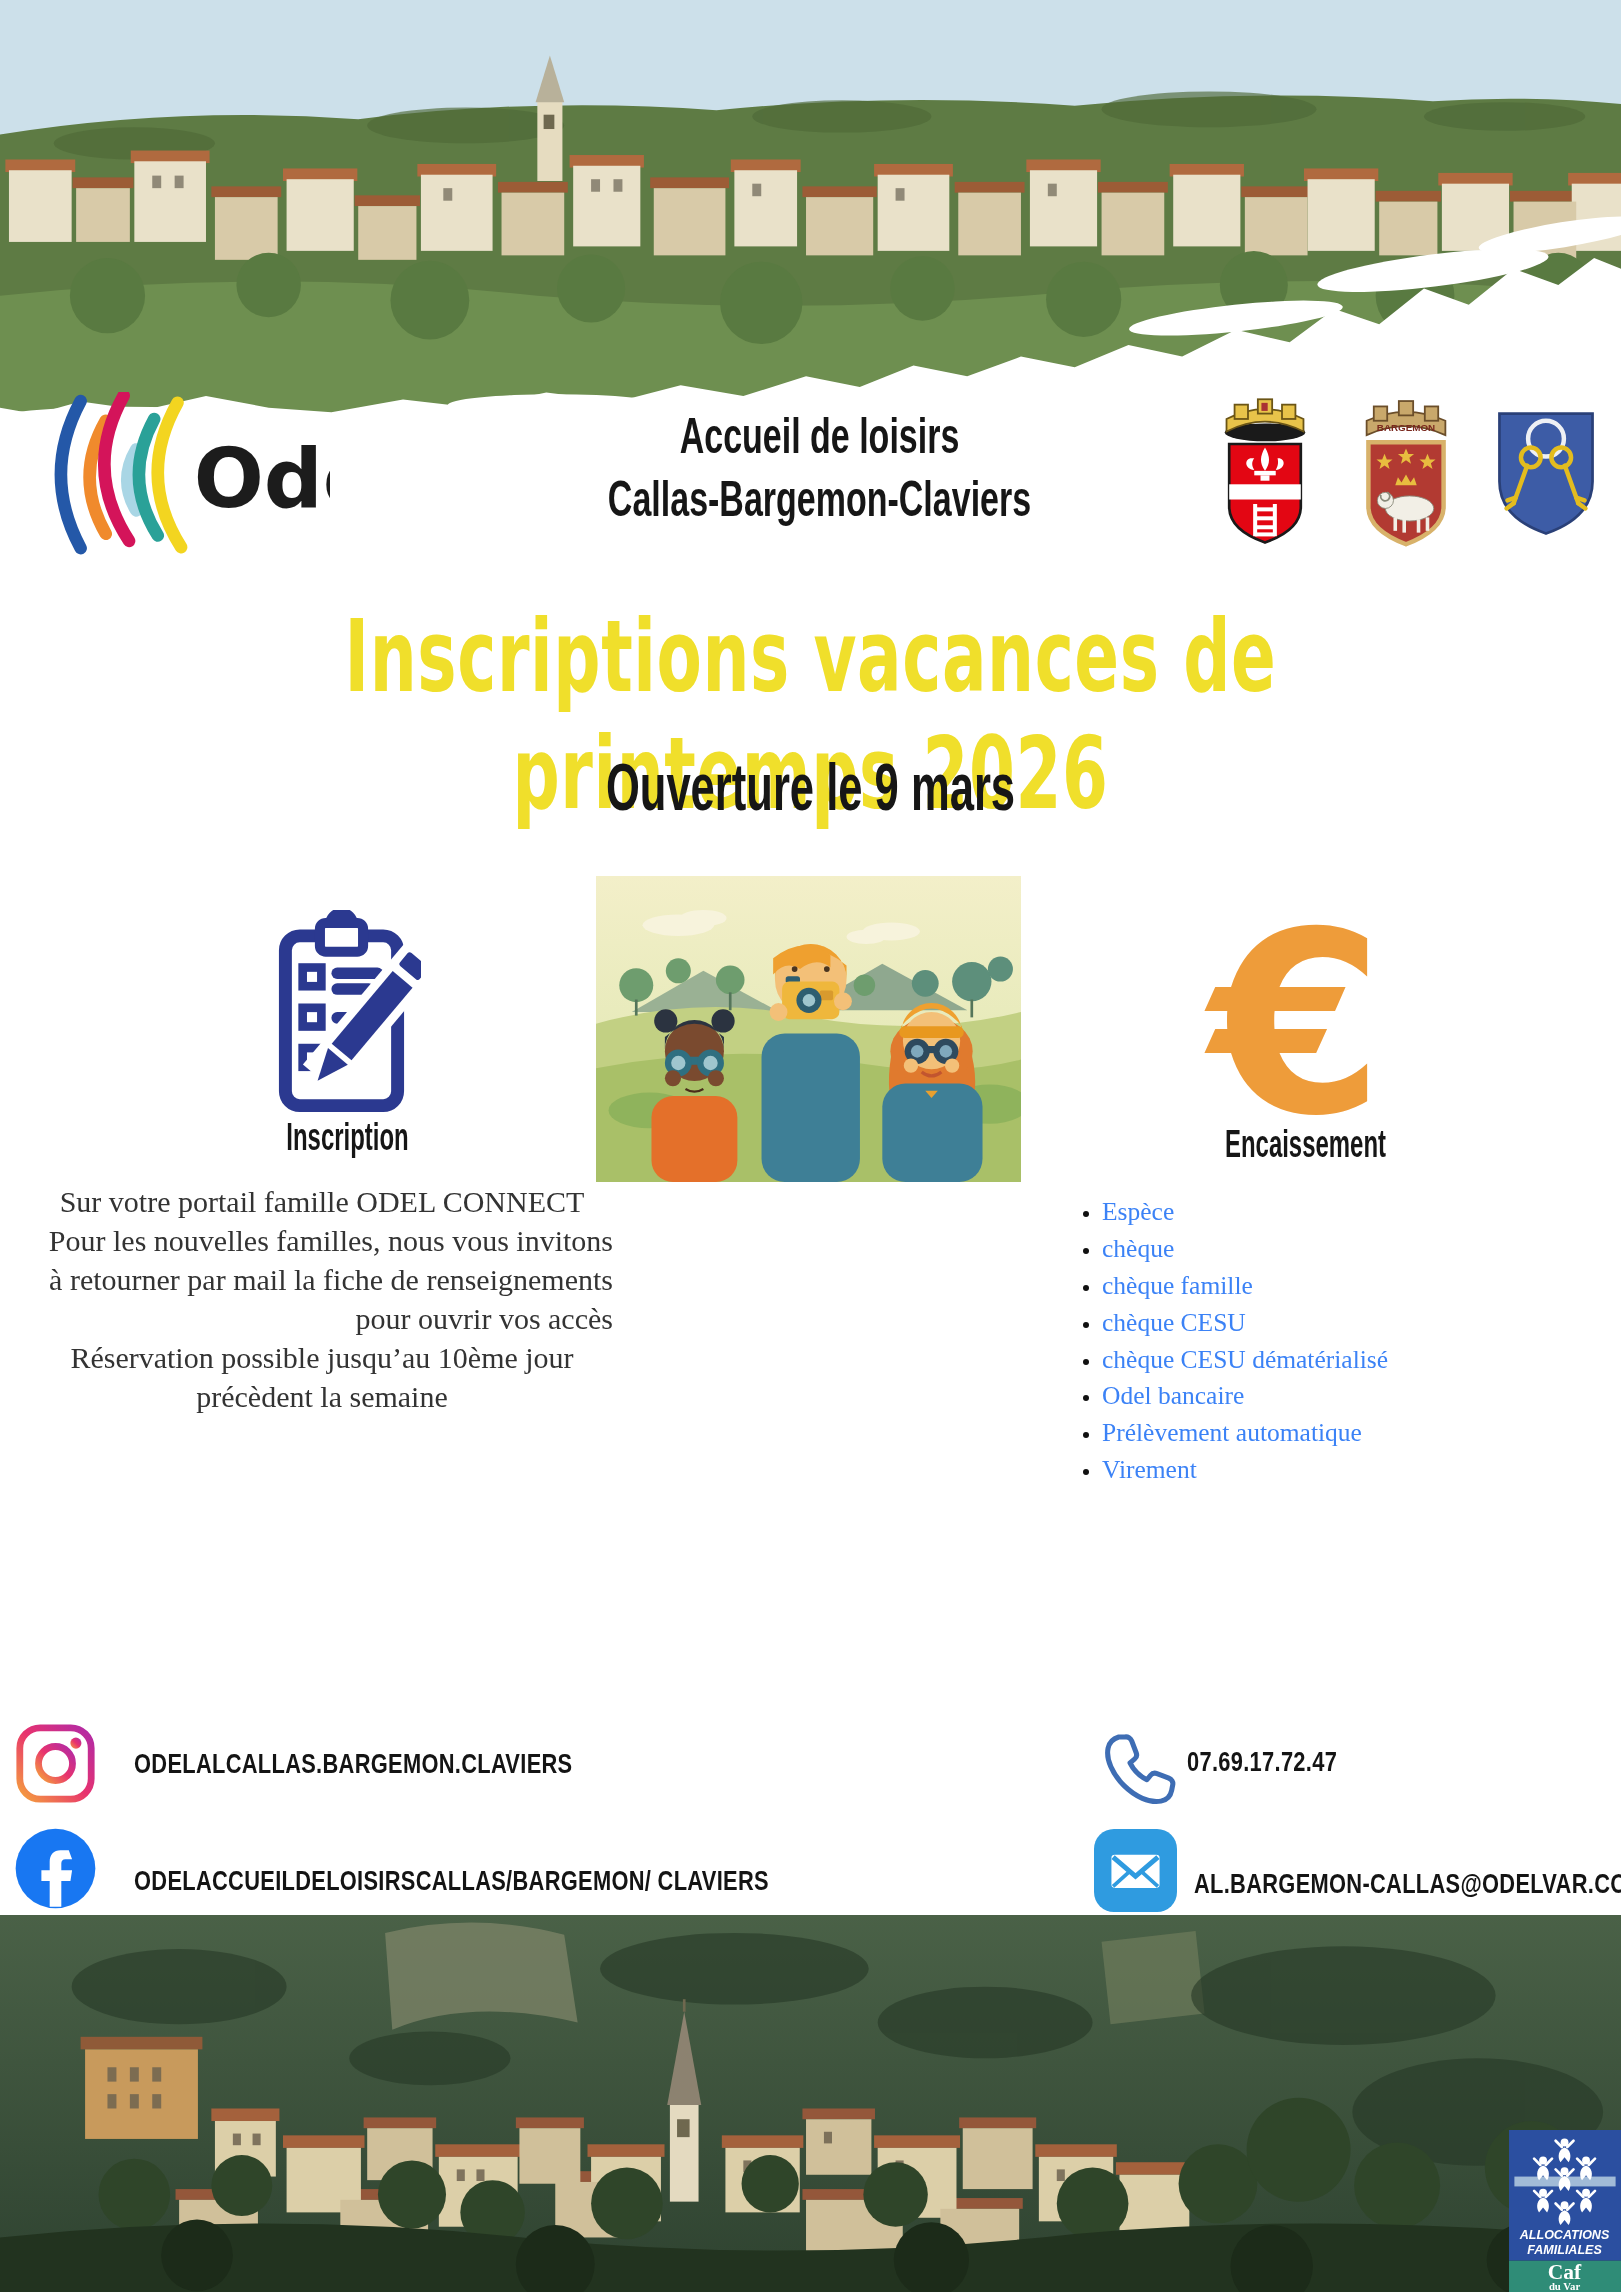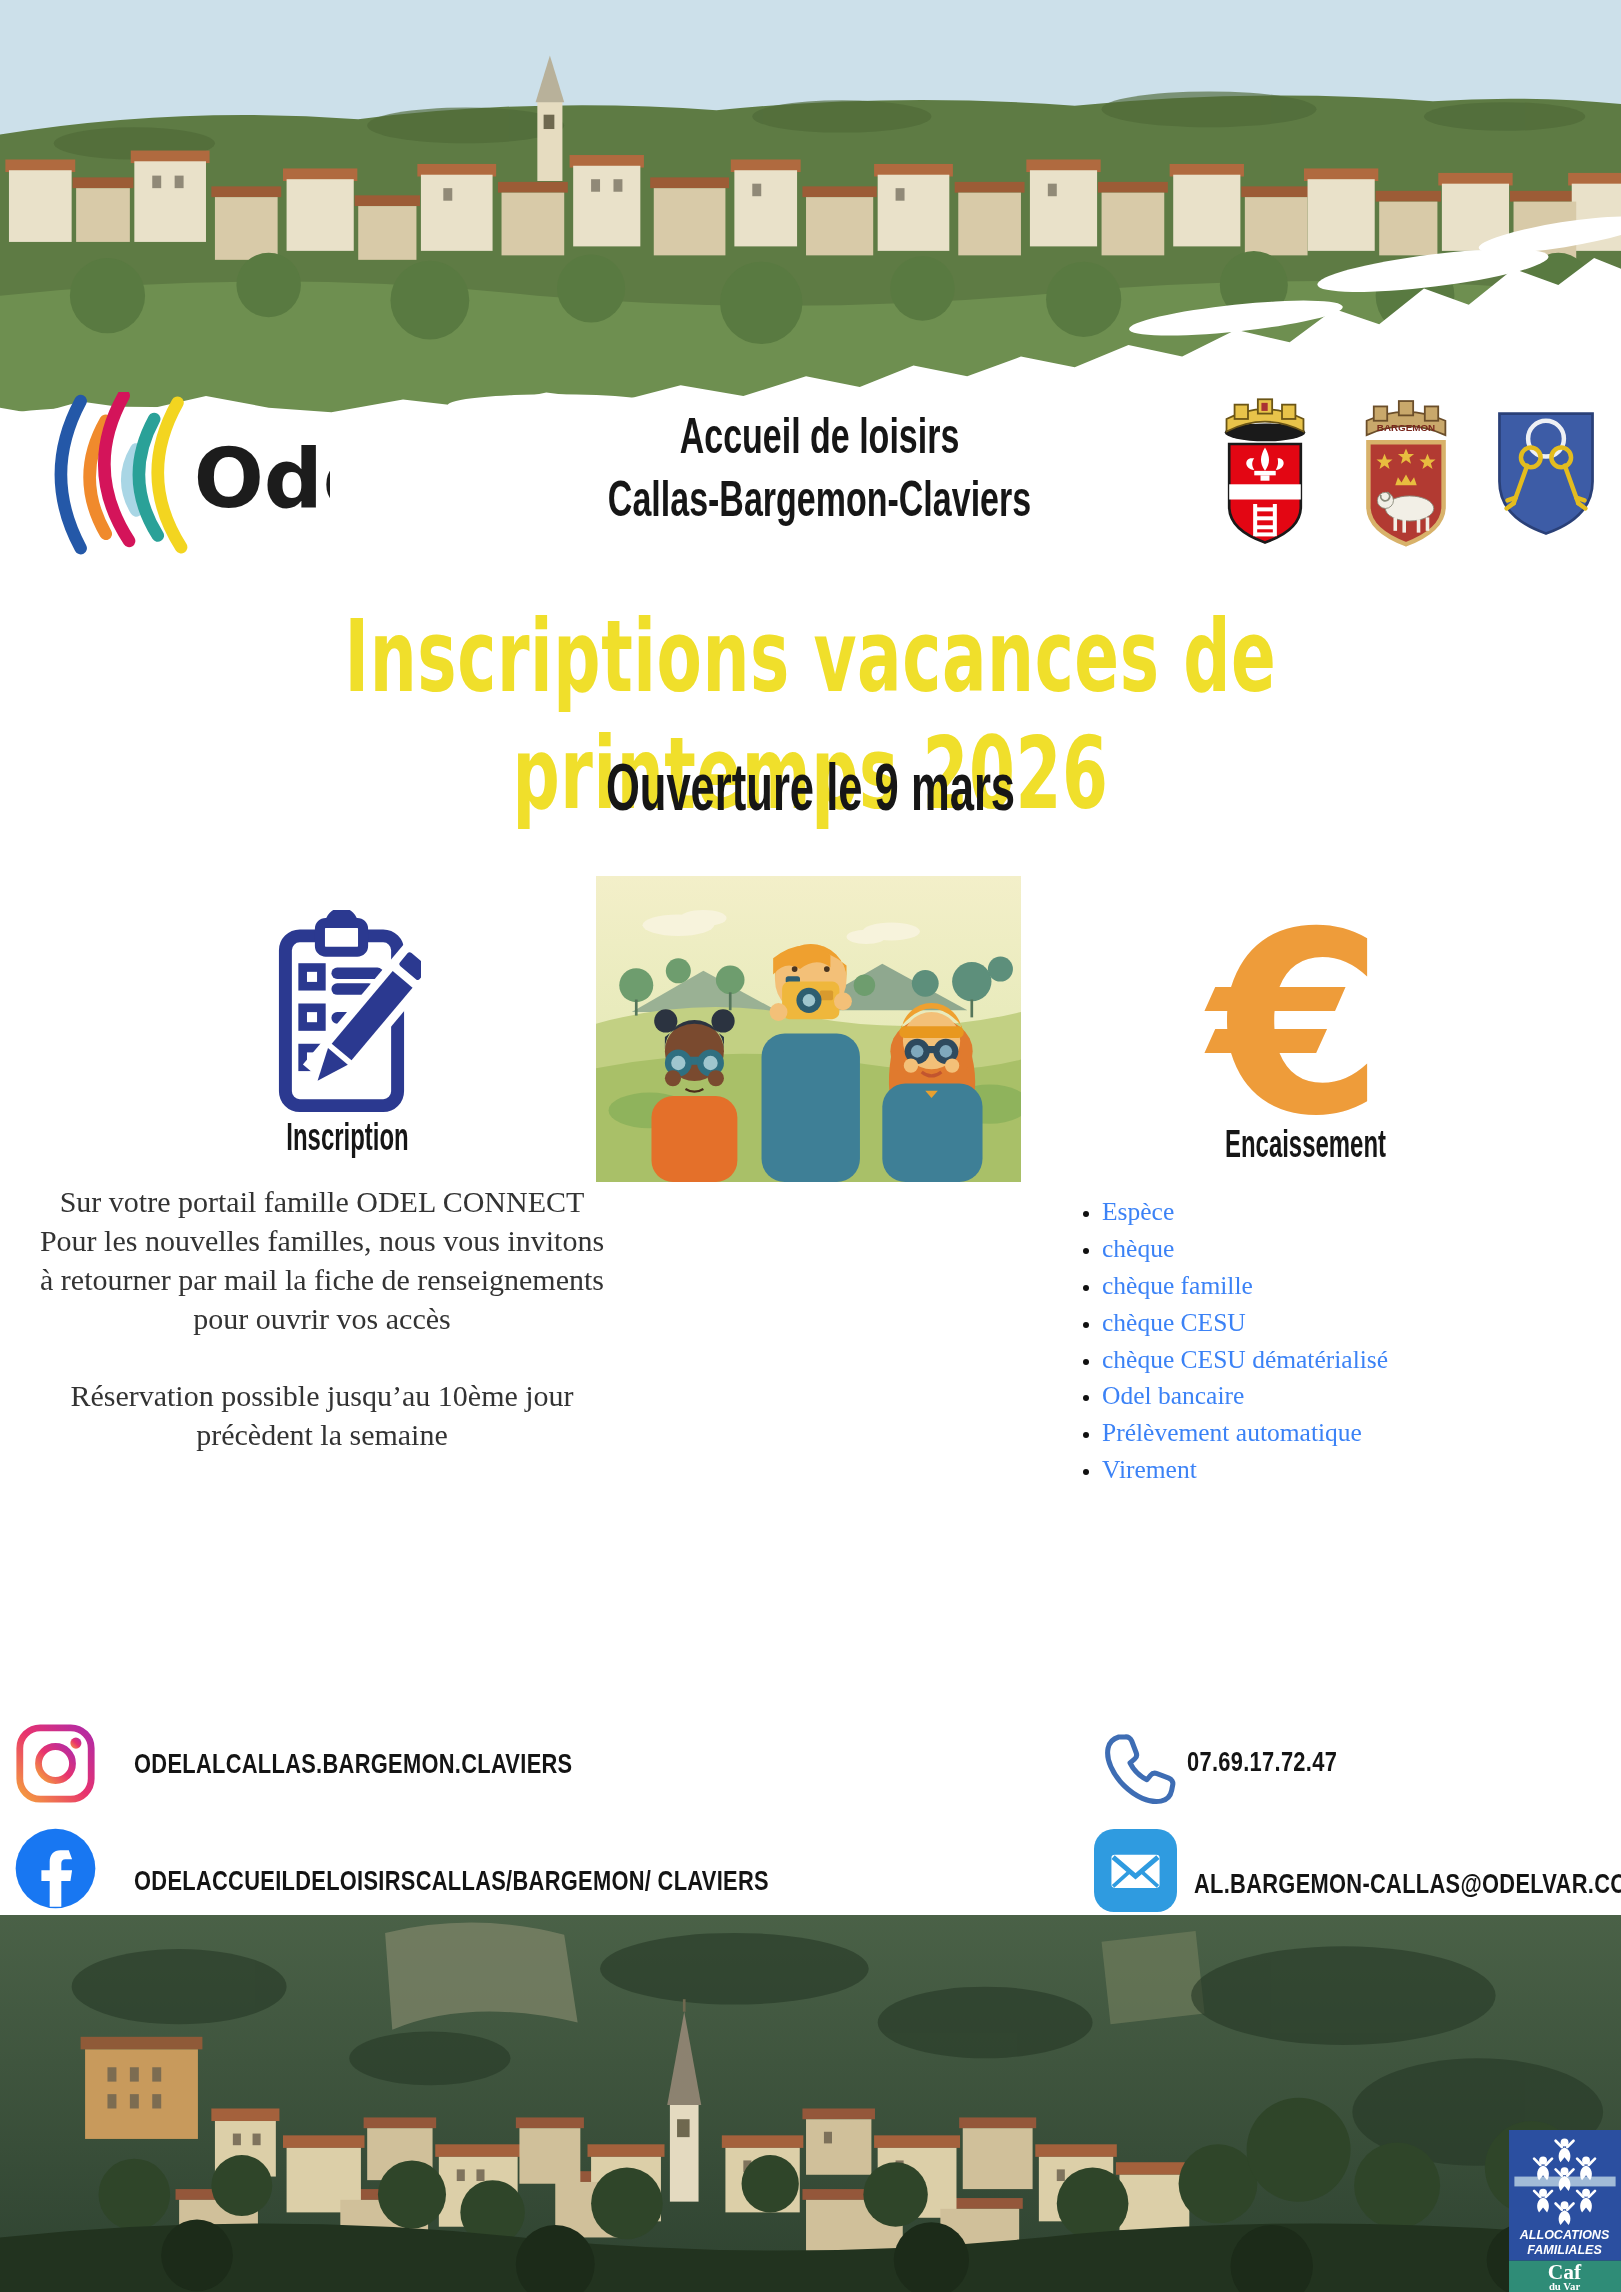--- a/index.html
+++ b/index.html
@@ -20,21 +20,21 @@
   
   #inscription-heading{left:213px;top:1116px;width:269px;text-align:center;font-size:38px;
     transform:scaleX(.63);transform-origin:50% 50%;}
   #encaissement-heading{left:1171px;top:1123px;width:269px;text-align:center;font-size:38px;
     transform:scaleX(.63);transform-origin:50% 50%;}
   #euro-sign{left:1198px;top:921px;width:197px;text-align:center;font-size:251px;line-height:206px;
     font-weight:700;color:#ee9c3a;font-family:"DejaVu Sans",sans-serif;}
   #paragraphs{left:31px;top:1182px;width:582px;text-align:center;font-size:30px;line-height:39px;}
   #paragraphs p{margin:0;}
   #paragraphs p.gap32{margin-bottom:29px;}
-  #paragraphs p.gap42{margin-bottom:38px;}
+  #paragraphs p.gap42{text-align:right;}
   #payment-list{left:1070px;top:1198px;width:502px;margin:0;padding:0 0 0 32px;font-size:25.5px;}
   #payment-list li{margin-bottom:9.9px;line-height:27px;color:#3b82f6;}
   #payment-list li::marker{color:#111;font-size:21.5px;}
   
   .contact-text{font-size:28px;font-weight:700;color:#141414;letter-spacing:0.4px;white-space:nowrap;
     transform:scaleX(.78);transform-origin:left center;font-family:"Liberation Sans",sans-serif;}
   #insta-text{left:134px;top:1748px;}
   #fb-text{left:134px;top:1865px;}
   #phone-text{left:1187px;top:1746px;}
   #email-text{left:1194px;top:1868px;}

